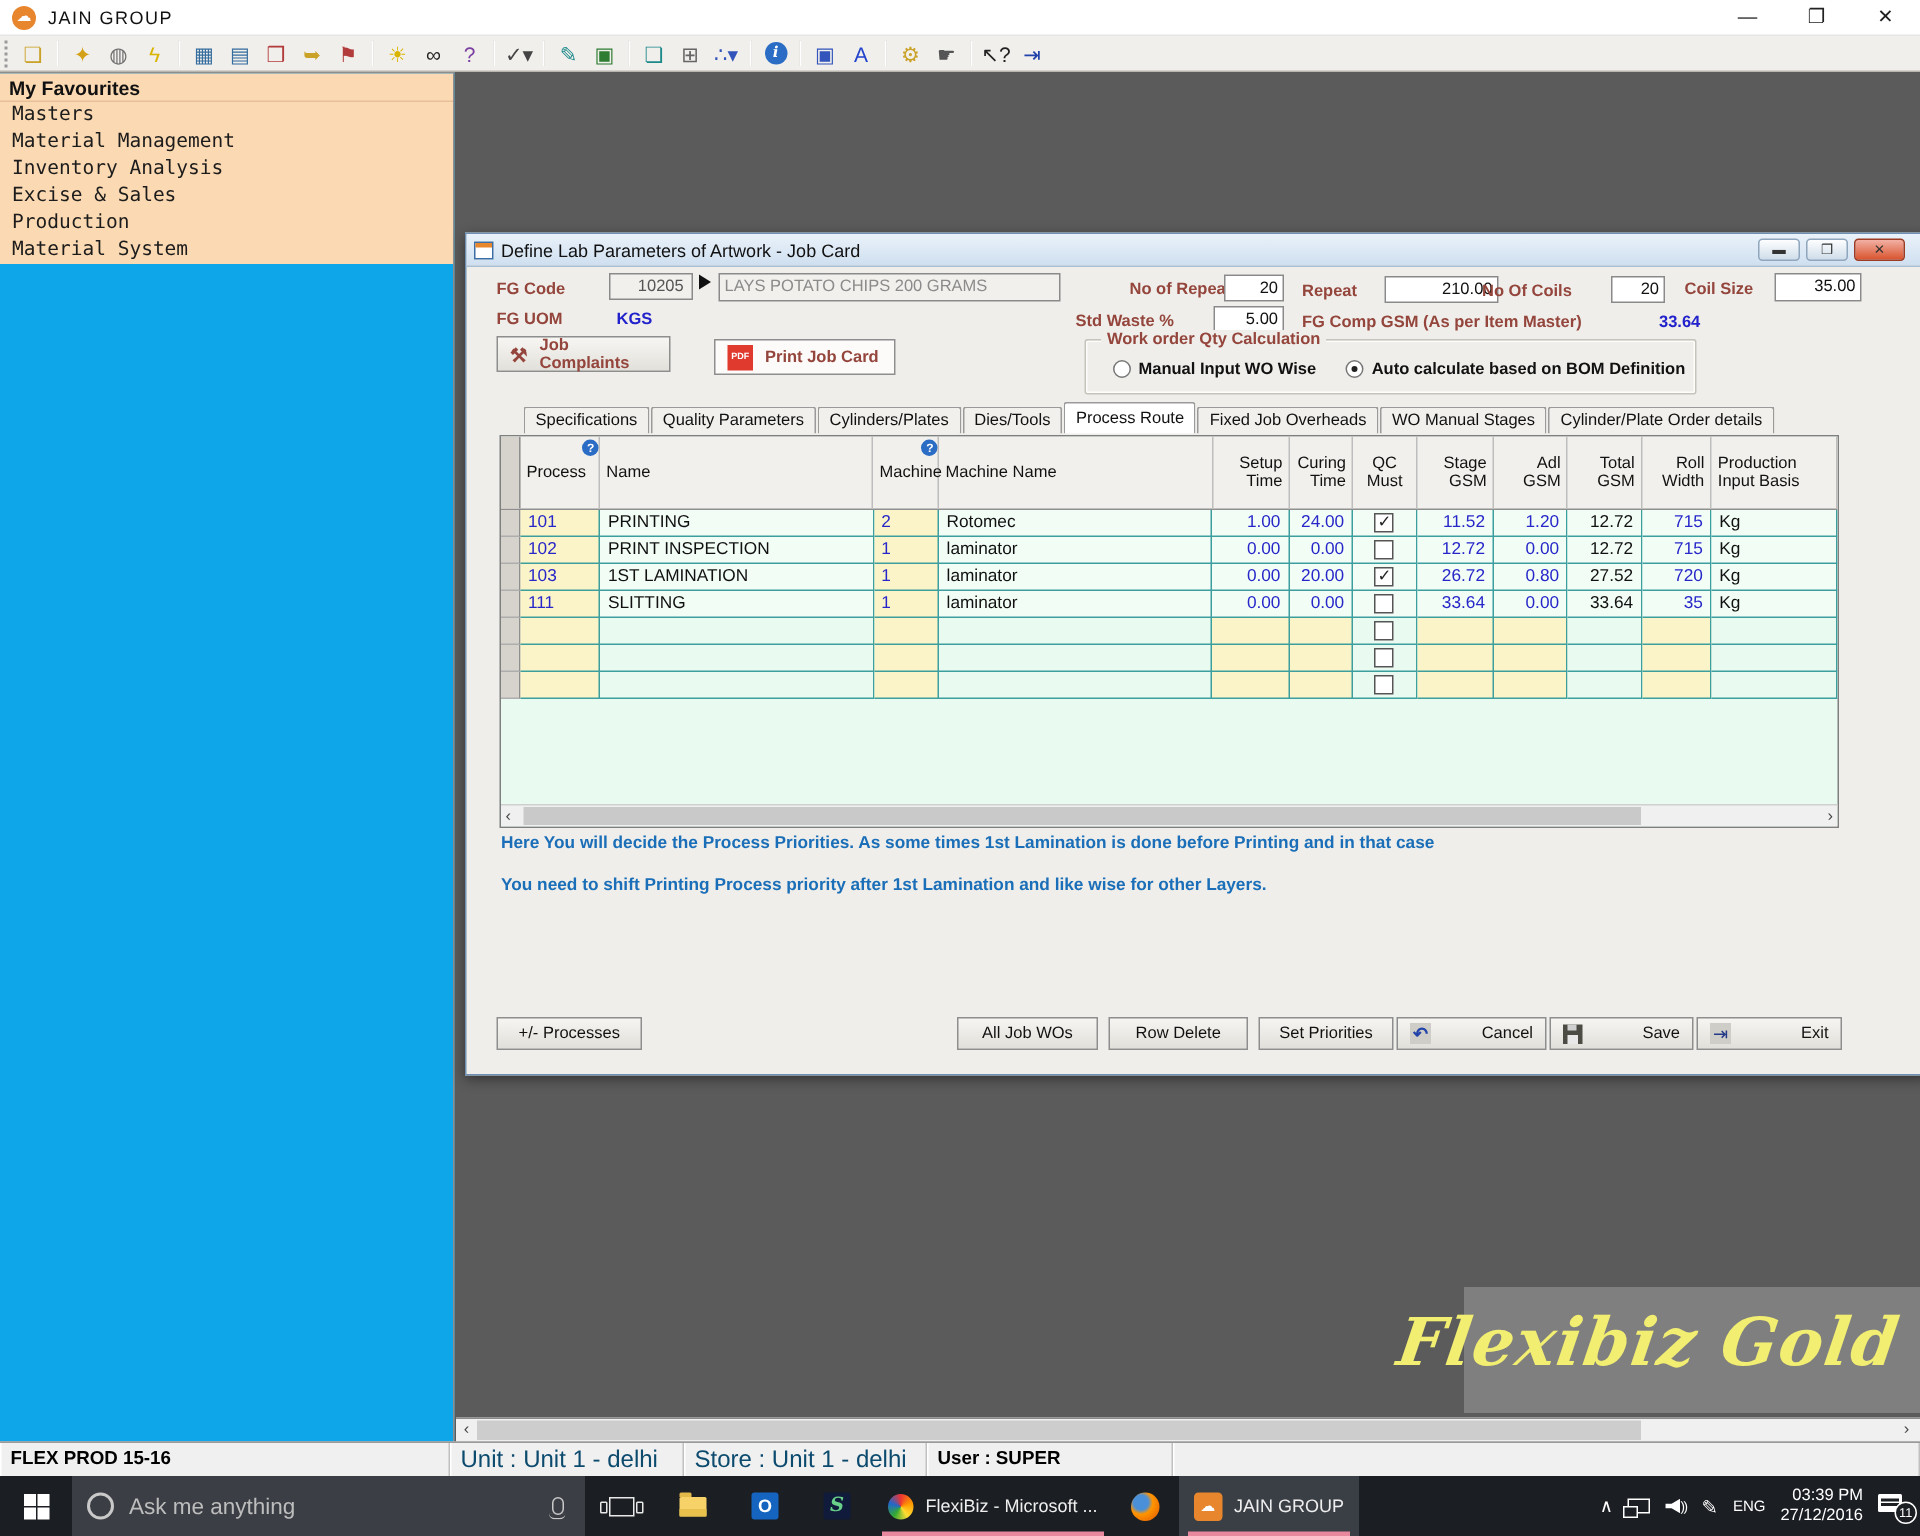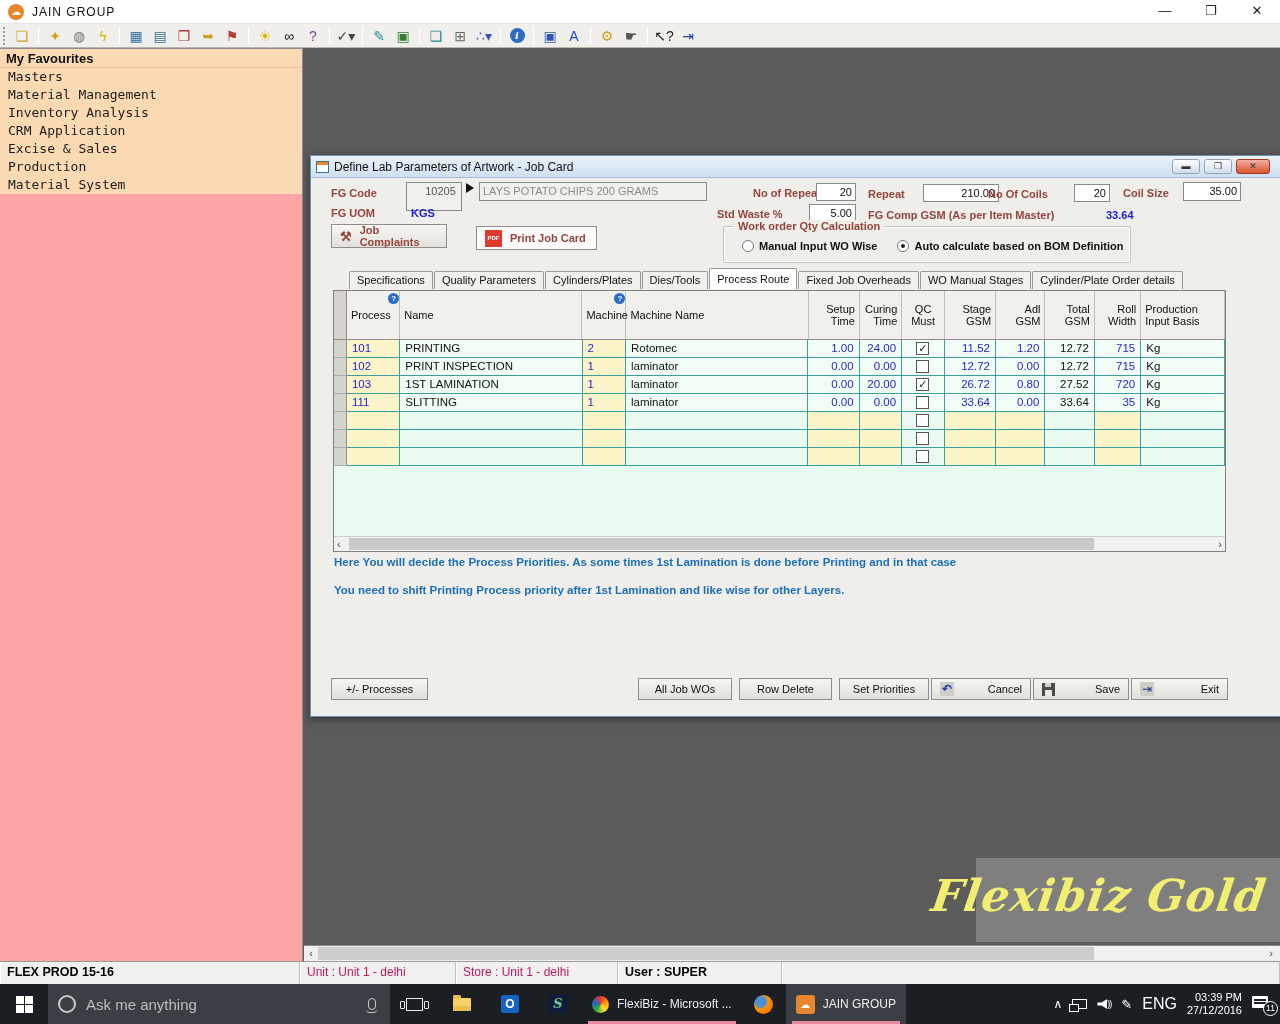--- a/index.html
+++ b/index.html
@@ -16,21 +16,21 @@
 
   
   .toolbar { position:absolute; left:0; top:24px; width:1280px; height:24px; background:#f1efec; border-bottom:1px solid #b9b6b0; display:flex; align-items:center; padding-left:3px; }
   .tgrip { width:4px; height:18px; border-left:2px dotted #9a9a9a; margin-right:3px; }
   .tbtn { width:22px; height:21px; display:flex; align-items:center; justify-content:center; margin:0 1px; }
   .tglyph { font-size:14px; line-height:14px; }
   .tcircle { width:15px; height:15px; border-radius:50%; text-align:center; line-height:15px; font-size:10px; font-weight:bold; font-family:"DejaVu Serif",serif; font-style:italic; }
   .tsep { width:1px; height:17px; background:#b5b2ac; margin:0 4px; border-right:1px solid #fff; }
 
   
-  .sidebar { position:absolute; left:0; top:48px; width:303px; height:913px; background:#fca5a5; border-right:1px solid #8e8e8e; border-top:1px solid #8e8e8e; }
+  .sidebar { position:absolute; left:0; top:48px; width:303px; height:913px; background:#0ea5e9; border-right:1px solid #8e8e8e; border-top:1px solid #8e8e8e; }
   .side-header { background:#fbd9b2; font-size:13px; font-weight:bold; color:#111; padding:2px 6px; height:19px; border-bottom:1px solid #e7c097; }
   .side-item { background:#fbd9b2; font-family:"DejaVu Sans Mono", monospace; font-size:13px; color:#1c1c1c; padding:1px 8px; height:18px; line-height:16px; }
 
   
   .mdi-hscroll { position:absolute; left:304px; top:945px; width:976px; height:16px; background:#f0f0f0; border-top:1px solid #8b8b8b; display:flex; align-items:center; }
   .hs-arrow { width:14px; text-align:center; font-size:11px; color:#444; line-height:15px; }
   .hs-thumb { position:absolute; left:14px; top:1px; width:776px; height:13px; background:#cdcdcd; }
   .hs-right { position:absolute; right:2px; }
   .wm-block { position:absolute; left:976px; top:858px; width:304px; height:84px; background:#7f7f7f; }
   .logo { position:absolute; right:14px; top:12px; font-family:"DejaVu Serif", serif; font-style:italic; font-weight:bold; font-size:44px; color:#f2ee72; transform:skewX(-8deg); letter-spacing:1px; white-space:nowrap; }
@@ -93,21 +93,21 @@
   .foot-btn { position:absolute; top:522px; height:22px; border:1px solid #8e8e8e; background:linear-gradient(#f6f5f2,#e1dfd9); font-size:11px; color:#111; display:flex; align-items:center; justify-content:center; gap:6px; }
   .foot-btn .sp { flex:1; }
   .undo-g { color:#2244aa; font-size:12px; font-weight:bold; background:#cfcdc7; padding:0 2px; }
   .floppy { width:13px; height:13px; background:#4c4c44; position:relative; }
   .floppy::before { content:""; position:absolute; left:3px; top:0; width:6px; height:4px; background:#cfcfcf; }
   .floppy::after { content:""; position:absolute; left:3px; bottom:0; width:7px; height:6px; background:#e8e8e8; }
   .exit-g { font-size:12px; color:#223a88; background:#cfcdc7; padding:0 2px; }
 
   
   .statusbar { position:absolute; left:0; top:961px; width:1280px; height:23px; background:#f0f0f0; border-top:1px solid #9a9a9a; display:flex; }
-  .sseg { border-right:1px solid #c0c0c0; border-left:1px solid #fff; font-size:12px; color:#be185d; padding:3px 6px; white-space:nowrap; overflow:hidden; }
+  .sseg { border-right:1px solid #c0c0c0; border-left:1px solid #fff; font-size:16px; color:#0c4a6e; padding:3px 6px; white-space:nowrap; overflow:hidden; }
   .sseg.b { font-weight:bold; font-size:12.5px; color:#000; }
 
   
   .taskbar { position:absolute; left:0; top:984px; width:1280px; height:40px; background:#1b1e23; display:flex; align-items:center; }
   .start { width:48px; height:40px; display:flex; align-items:center; justify-content:center; }
   .winlogo { display:grid; grid-template-columns:8px 8px; grid-template-rows:8px 8px; gap:1px; }
   .winlogo i { background:#fff; }
   .searchbox { width:342px; height:40px; background:#3b3e44; display:flex; align-items:center; padding:0 10px; gap:10px; }
   .cring { width:18px; height:18px; border:2px solid #c9c9c9; border-radius:50%; }
   .stext { color:#bdbdbd; font-size:15px; flex:1; }
@@ -129,21 +129,21 @@
   .ffx { width:19px; height:19px; border-radius:50%; background:radial-gradient(circle at 35% 35%, #4a90d9 0 28%, #ff9500 45%, #e66000 90%); }
   .jain-ic { width:19px; height:19px; border-radius:3px; background:#e8862d; color:#fff; font-size:10px; text-align:center; line-height:19px; }
   .tray { position:absolute; right:0; top:0; height:40px; display:flex; align-items:center; gap:10px; padding-right:8px; color:#fff; }
   .chev { color:#fff; font-size:12px; }
   .net { width:15px; height:10px; border:1.5px solid #fff; position:relative; }
   .net::after { content:""; position:absolute; left:-4px; bottom:-4px; width:8px; height:6px; border:1.5px solid #fff; background:#1b1e23; }
   .spk { display:flex; align-items:center; color:#fff; }
   .spk .cone { width:10px; height:10px; background:#fff; clip-path:polygon(0 35%,40% 35%,100% 0,100% 100%,40% 65%,0 65%); }
   .spk .wav { font-size:9px; letter-spacing:-1px; }
   .pen { color:#fff; font-size:13px; transform:rotate(0deg); }
-  .eng { font-size:16px; }
+  .eng { font-size:10px; }
   .clock { text-align:right; font-size:11px; line-height:13px; }
   .notif { position:relative; width:20px; height:16px; }
   .notif .bubble { position:absolute; left:0; top:0; width:16px; height:12px; background:#fff; border-radius:1px; }
   .notif .bubble::before { content:""; position:absolute; left:2px; top:3px; width:12px; height:1.5px; background:#1b1e23; box-shadow:0 3px 0 #1b1e23; }
   .notif .bubble::after { content:""; position:absolute; left:2px; bottom:-3px; border:3px solid transparent; border-top-color:#fff; }
   .badge { position:absolute; right:-6px; bottom:-4px; width:15px; height:15px; border-radius:50%; background:#1b1e23; border:1px solid #fff; color:#fff; font-size:8.5px; text-align:center; line-height:13px; }
 </style>
 </head>
 <body>
 
@@ -245,21 +245,20 @@
       <span class="tglyph" style="color: rgb(34, 68, 170);">⇥</span>
     </div>
   </div>
 
 <div class="sidebar">
   <div class="side-header">My Favourites</div>
   <div id="side-items">
       <div class="side-item">Masters</div>
       <div class="side-item">Material Management</div>
       <div class="side-item">Inventory Analysis</div>
-      <div class="side-item">CRM Application</div>
       <div class="side-item">Excise &amp; Sales</div>
       <div class="side-item">Production</div>
       <div class="side-item">Material System</div>
     </div>
 </div>
 
 <div class="wm-block">
   <div class="logo">Flexibiz Gold</div>
 </div>
 <div class="mdi-hscroll">
@@ -273,21 +272,21 @@
     <span class="dlg-ic"></span>
     <span class="dlg-title-text">Define Lab Parameters of Artwork - Job Card</span>
     <div class="dlg-ctrls" style="right:14px;">
       <div class="dcbtn">▬</div>
       <div class="dcbtn">❒</div>
       <div class="dcbtn close">✕</div>
     </div>
   </div>
 
   <div class="abs mlabel" style="left:20px;top:31px;">FG Code</div>
-  <div class="abs fbox dis" style="left:95px;top:26px;width:56px;height:29px;padding-left:16px;">10205</div>
+  <div class="abs fbox dis" style="left:95px;top:26px;width:56px;height:18px;padding-left:16px;">10205</div>
   <div class="abs arrowbtn" style="left:155px;top:27px;"></div>
   <div class="abs fbox dis name" style="left:168px;top:26px;width:228px;height:19px;">LAYS POTATO CHIPS 200 GRAMS</div>
   <div class="abs mlabel" style="left:20px;top:51px;">FG UOM</div>
   <div class="abs bluev" style="left:100px;top:51px;">KGS</div>
 
   <div class="abs mlabel" style="left:406px;top:31px;padding-left:36px;">No of Repeat</div>
   <div class="abs fbox" style="left:505px;top:27px;width:40px;height:18px;">20</div>
   <div class="abs mlabel" style="left:557px;top:32px;">Repeat</div>
   <div class="abs fbox" style="left:612px;top:28px;width:76px;height:18px;">210.00</div>
   <div class="abs mlabel" style="left:677px;top:32px;">No Of Coils</div>

